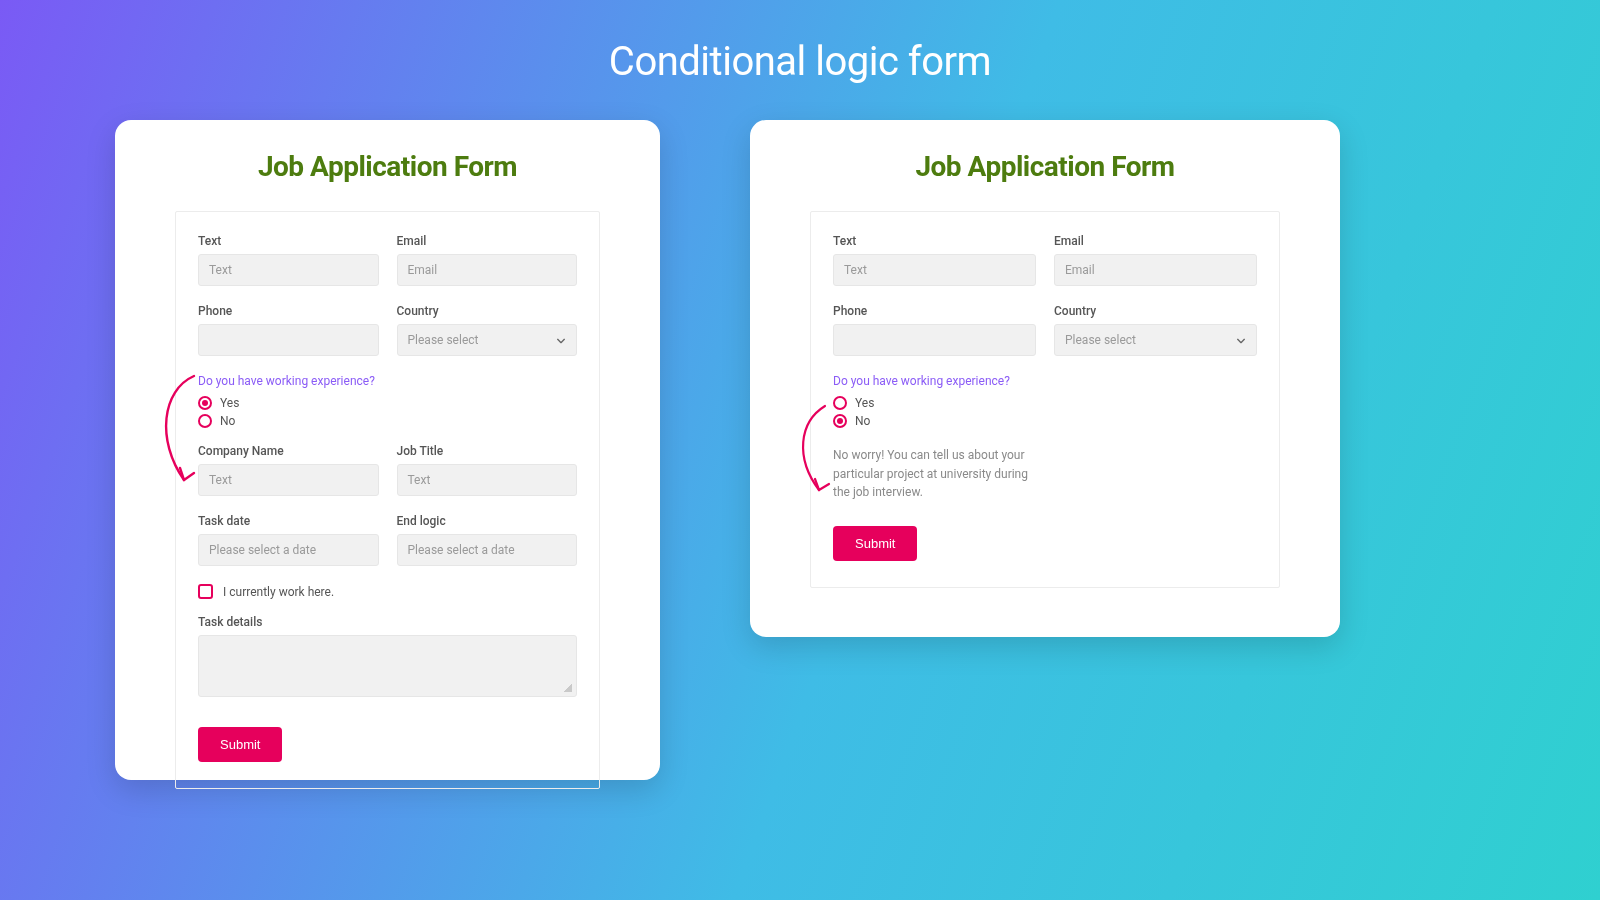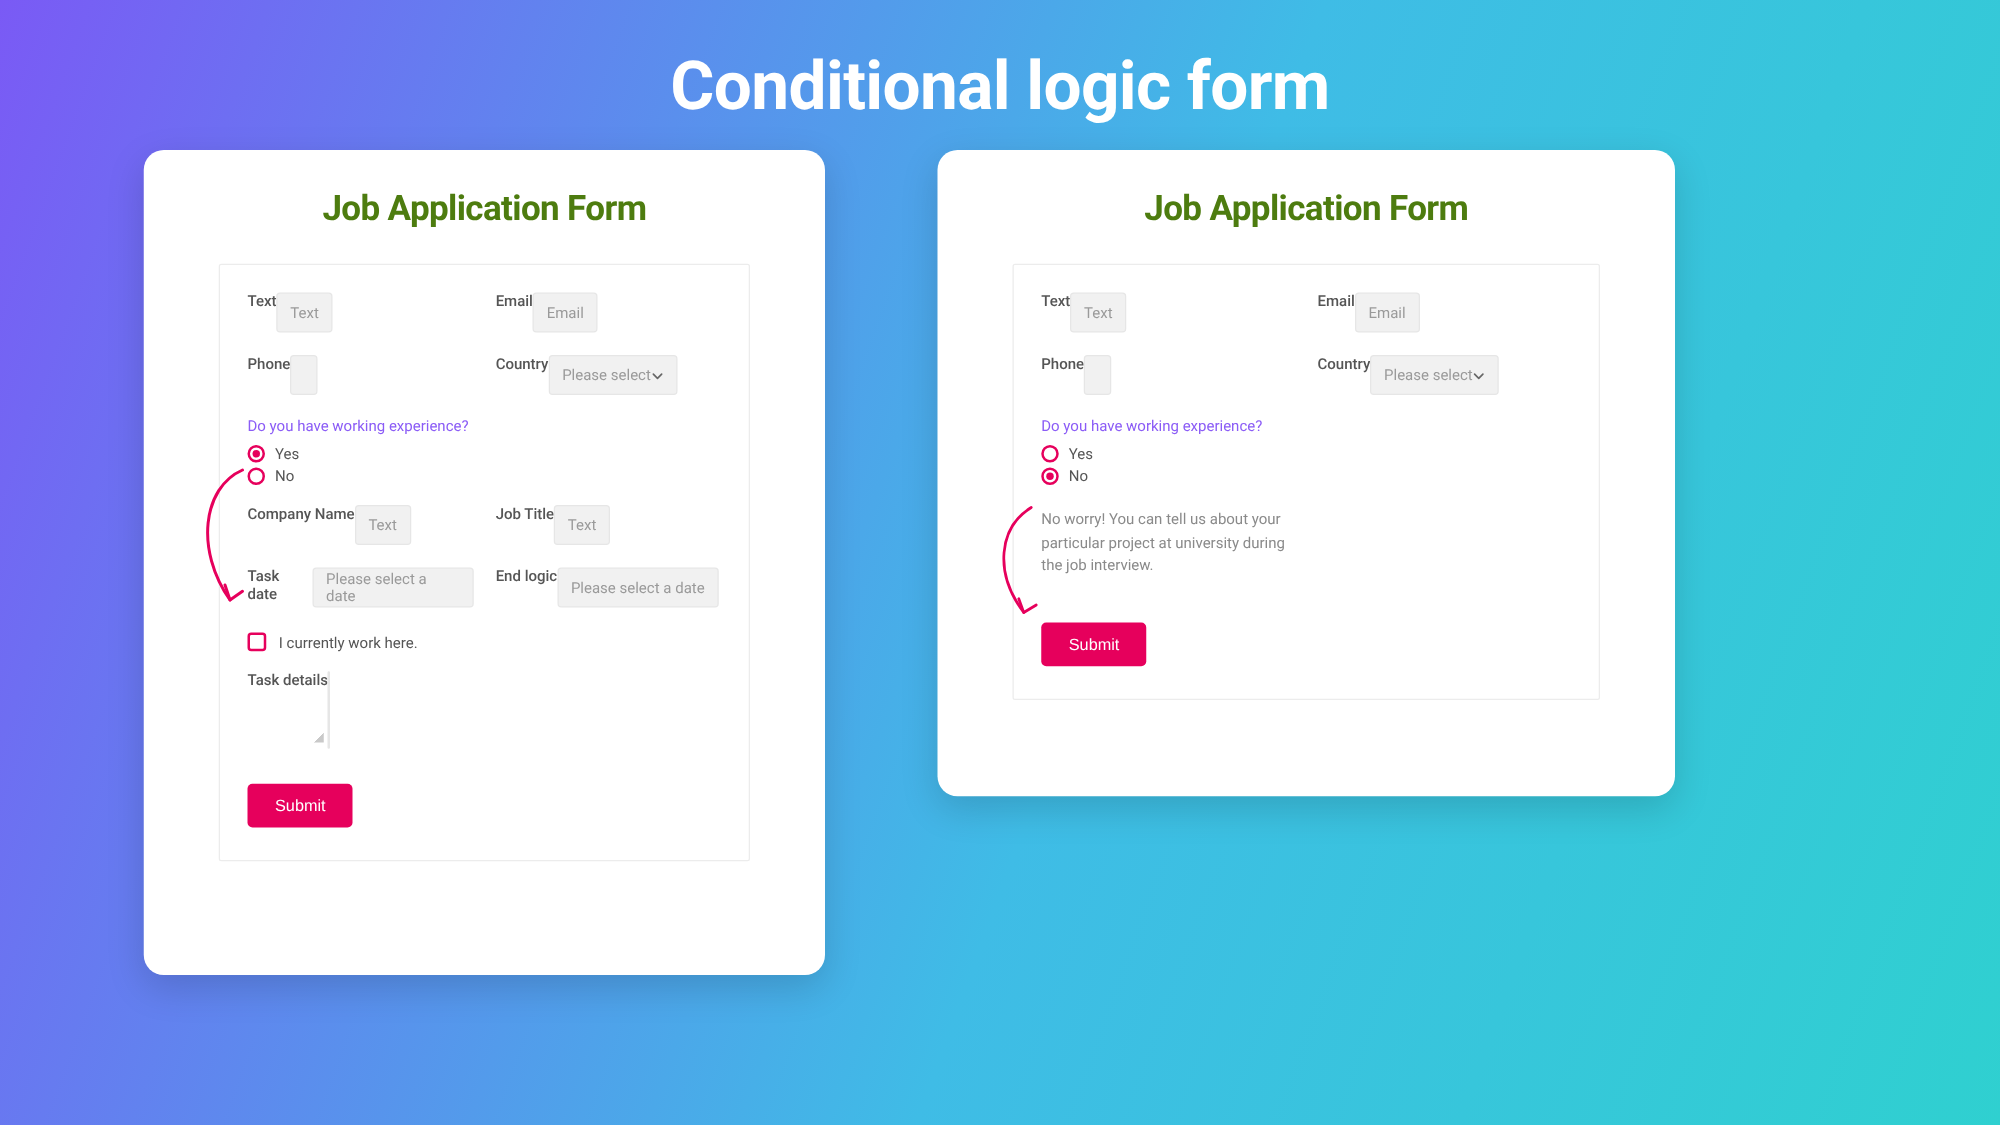--- a/index.html
+++ b/index.html
@@ -5,22 +5,22 @@
   * { box-sizing: border-box; margin: 0; padding: 0; }
   html, body { width: 1600px; height: 900px; }
   body {
     font-family: -apple-system, BlinkMacSystemFont, "Segoe UI", Roboto, "Helvetica Neue", Arial, sans-serif;
     background: linear-gradient(110deg, #7a5af5 0%, #3fbce6 55%, #2fd0d0 100%);
     overflow: hidden;
   }
   .page-title {
     text-align: center;
     color: #ffffff;
-    font-size: 54px;
-    font-weight: 700;
+    font-size: 40px;
+    font-weight: 400;
     padding-top: 38px;
     letter-spacing: -0.5px;
   }
   .stage {
     position: relative;
     width: 100%;
     height: 100%;
   }
   .card {
     position: absolute;
@@ -42,21 +42,21 @@
   }
 
   .inner-form {
     border: 1px solid #ececec;
     border-radius: 2px;
     padding: 22px 22px 26px 22px;
     position: relative;
   }
 
   .row { display: flex; gap: 18px; margin-bottom: 18px; }
-  .col { flex: 1; display: flex; }
+  .col { flex: 1; display: flex; flex-direction: column; }
   .field-label {
     font-size: 12px;
     color: #555;
     margin-bottom: 6px;
     font-weight: 500;
   }
   .input, .select {
     background: #f1f1f1;
     border: 1px solid #e6e6e6;
     border-radius: 3px;
@@ -129,21 +129,20 @@
   }
 
   .submit-btn{
     background:#e6005c;
     color:#fff;
     border:none;
     border-radius:4px;
     padding: 10px 22px;
     font-size:13px;
     cursor:pointer;
-    margin-top:12px;
   }
 
   .info-text{
     font-size:12px;
     color:#8a8a8a;
     line-height:1.55;
     max-width: 210px;
     margin: 18px 0 24px 0;
   }
 
@@ -245,21 +244,21 @@
               <span>Please select a date</span>
             </div>
         </div>
       </div>
 
       <div class="checkbox-row">
         <span class="checkbox"></span>
         <span>I currently work here.</span>
       </div>
 
-      <div class="col" style="margin-bottom:16px;text-align:center;">
+      <div class="col" style="margin-bottom:30px;">
         <span class="field-label">Task details</span>
         <div class="textarea"></div>
       </div>
 
       <button class="submit-btn">Submit</button>
     </div>
   </div>
 
   <div class="card card-right">
     <h2>Job Application Form</h2>

